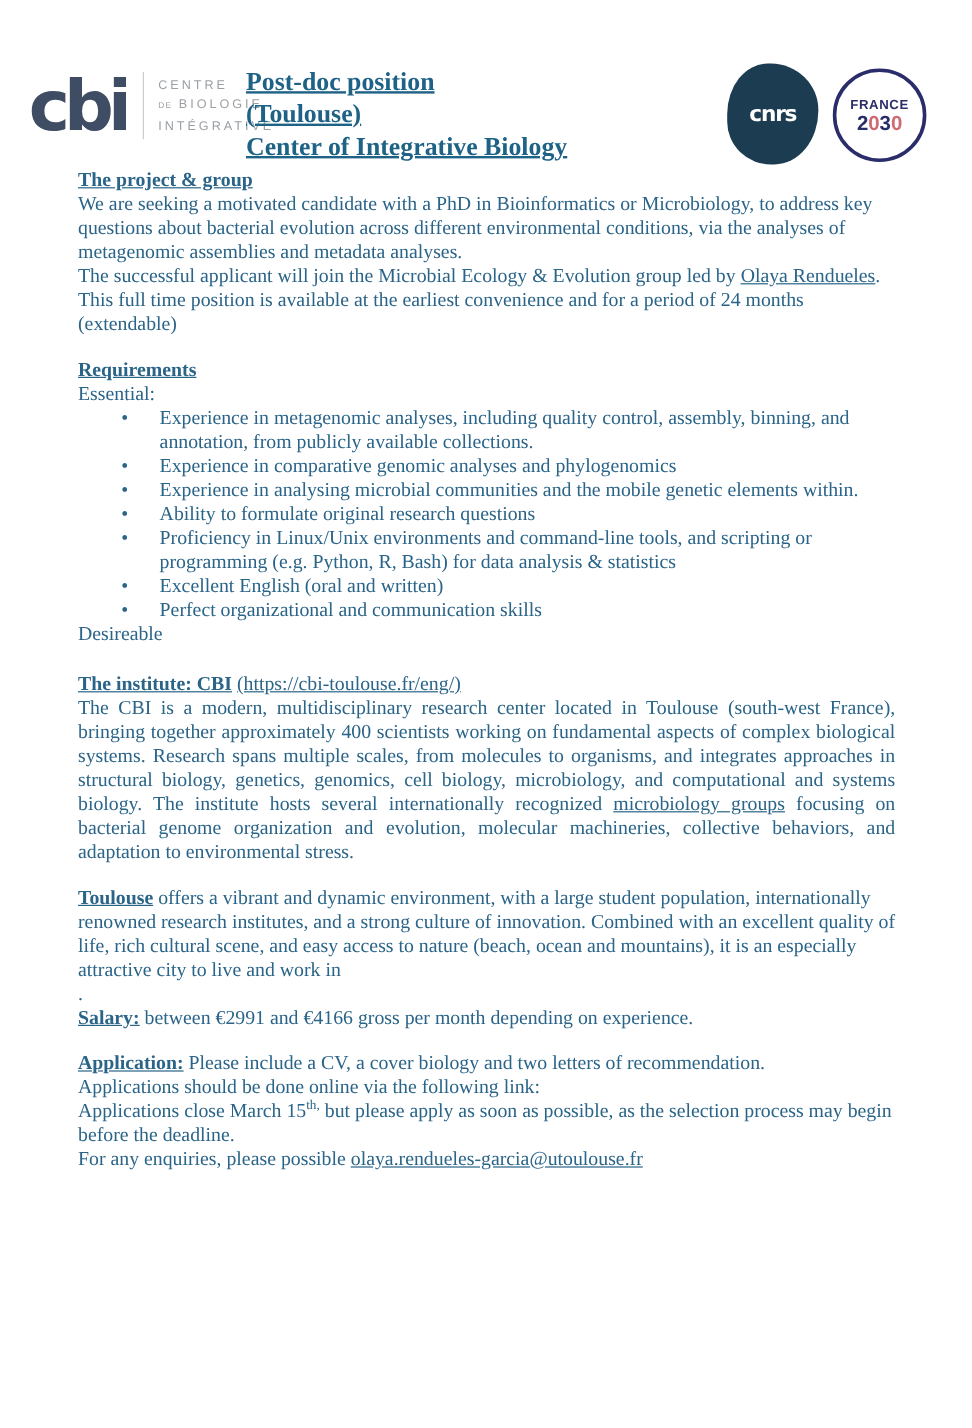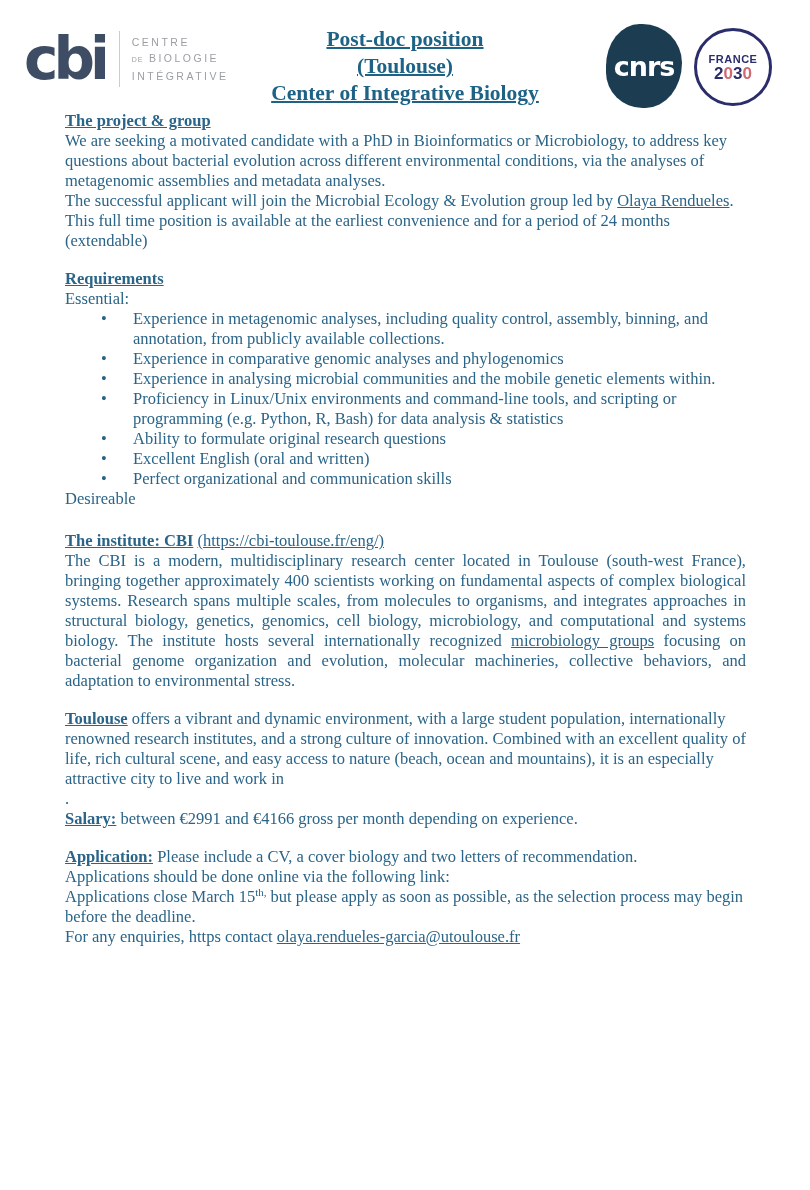--- a/index.html
+++ b/index.html
@@ -1,34 +1,34 @@
 <!DOCTYPE html>
 <html><head>
 <meta charset="utf-8">
 <style>
   html,body{margin:0;padding:0;background:#fff;}
   .page{position:relative;width:810px;height:1008px;background:#fff;overflow:hidden;
-        font-family:"Liberation Serif",serif;color:#2a6488;}
+        font-family:"Liberation Serif",serif;color:#2a6488;margin-top:29px;}
 
   
   .cbi-logo{position:absolute;left:24px;top:30px;display:flex;align-items:center;}
   .cbi-word{font-family:"DejaVu Sans",sans-serif;font-weight:bold;font-size:58px;
             color:#3e4d63;letter-spacing:-5px;line-height:58px;}
   .cbi-div{width:1px;height:56px;background:#c9cdd1;margin:0 12px 0 14px;}
   .cbi-sub{font-family:"Liberation Sans",sans-serif;color:#9b9fa3;font-size:10.5px;
            letter-spacing:2.5px;line-height:16px;}
   .cbi-sub .tiny{font-size:7px;letter-spacing:1px;}
 
-  .title{position:absolute;left:205px;top:26px;width:400px;text-align:center;
+  .title{position:absolute;left:205px;top:26px;width:400px;
          color:#1e6286;font-weight:bold;font-size:21.5px;line-height:27px;}
   .title span{text-decoration:underline;text-decoration-thickness:2px;}
 
   .cnrs{position:absolute;left:606px;top:24px;width:76px;height:84px;background:#1c3c52;
         border-radius:46% 54% 50% 50% / 52% 48% 56% 44%;display:flex;align-items:center;justify-content:center;}
-  .cnrs-text{color:#fff;font-family:"DejaVu Sans",sans-serif;font-weight:bold;font-size:27px;letter-spacing:-1px;}
+  .cnrs-text{color:#fff;font-family:"DejaVu Sans",sans-serif;font-weight:bold;font-size:18px;letter-spacing:-1px;}
   .fr2030{position:absolute;left:694px;top:28px;width:72px;height:72px;border:3px solid #2b2d6b;
           border-radius:50%;background:#fff;display:flex;flex-direction:column;align-items:center;justify-content:center;}
   .fr2030-l1{font-family:"Liberation Sans",sans-serif;font-weight:bold;font-size:11px;color:#2b2d6b;letter-spacing:.5px;}
   .fr2030-l2{font-family:"Liberation Sans",sans-serif;font-weight:bold;font-size:17px;line-height:17px;}
   .fr2030-l2 .navy{color:#2b2d6b}.fr2030-l2 .rose{color:#d06a72}
 
   
   .content{position:absolute;left:65px;top:111px;width:681px;font-size:16.5px;line-height:20px;}
   .hd{font-weight:bold;text-decoration:underline;}
   .u{text-decoration:underline;}
@@ -120,38 +120,38 @@
     <p class="hd">The project &amp; group</p>
     <p>We are seeking a motivated candidate with a PhD in Bioinformatics or Microbiology, to address key questions about bacterial evolution across different environmental conditions, via the analyses of metagenomic assemblies and metadata analyses.</p>
     <p><span>The successful applicant will join the Microbial Ecology &amp; Evolution group led by </span><span class="u">Olaya Rendueles</span><span>. This full time position is available at the earliest convenience and for a period of 24 months (extendable)</span></p>
 
     <p class="hd mt18">Requirements</p>
     <p>Essential:</p>
     <ul>
       <li>Experience in metagenomic analyses, including quality control, assembly, binning, and annotation, from publicly available collections.</li>
       <li>Experience in comparative genomic analyses and phylogenomics</li>
       <li>Experience in analysing microbial communities and the mobile genetic elements within.</li>
+      <li>Ability to formulate original research questions</li>
       <li>Proficiency in Linux/Unix environments and command-line tools, and scripting or programming (e.g. Python, R, Bash) for data analysis &amp; statistics</li>
-      <li>Ability to formulate original research questions</li>
       <li>Excellent English (oral and written)</li>
       <li>Perfect organizational and communication skills</li>
     </ul>
     <p>Desireable</p>
 
     <p class="mt22"><span class="hd">The institute: CBI</span> <span class="u">(https://cbi-toulouse.fr/eng/)</span></p>
     <p class="just"><span>The CBI is a modern, multidisciplinary research center located in Toulouse (south-west France), bringing together approximately 400 scientists working on fundamental aspects of complex biological systems. Research spans multiple scales, from molecules to organisms, and integrates approaches in structural biology, genetics, genomics, cell biology, microbiology, and computational and systems biology. The institute hosts several internationally recognized </span><span class="u">microbiology groups</span><span> focusing on bacterial genome organization and evolution, molecular machineries, collective behaviors, and adaptation to environmental stress.</span></p>
 
     <p class="mt18"><span class="hd">Toulouse</span><span> offers a vibrant and dynamic environment, with a large student population, internationally renowned research institutes, and a strong culture of innovation. Combined with an excellent quality of life, rich cultural scene, and easy access to nature (beach, ocean and mountains), it is an especially attractive city to live and work in</span></p>
     <p>.</p>
     <p><span class="hd">Salary:</span><span> between €2991 and €4166 gross per month depending on experience.</span></p>
 
     <p class="mt18"><span class="hd">Application:</span><span> Please include a CV, a cover biology and two letters of recommendation.</span></p>
     <p>Applications should be done online via the following link:</p>
     <p><span>Applications close March 15</span><sup>th,</sup><span> but please apply as soon as possible, as the selection process may begin before the deadline.</span></p>
-    <p><span>For any enquiries, https contact </span><span class="u">olaya.rendueles-garcia@utoulouse.fr</span></p>
+    <p><span>For any enquiries, please possible </span><span class="u">olaya.rendueles-garcia@utoulouse.fr</span></p>
   </div>
 
   <div class="photos">
 
     <div class="photo ph1">
       <div class="p1-sky"></div>
       <div class="p1-buildings"></div>
       <div class="p1-water"></div>
       <div class="p1-grass"></div>
       <svg class="p1-wheel" width="72" height="72" viewBox="0 0 72 72">

